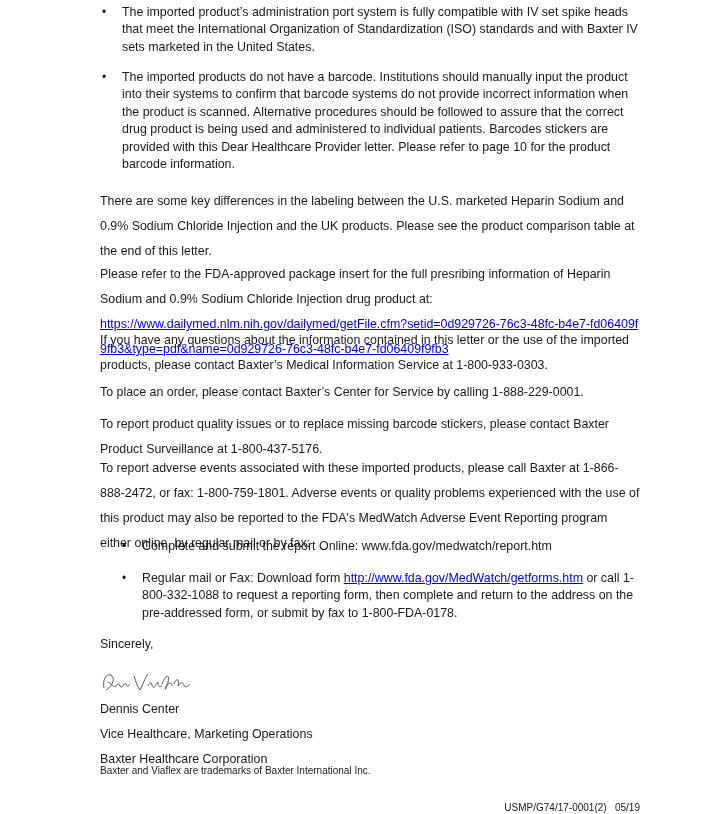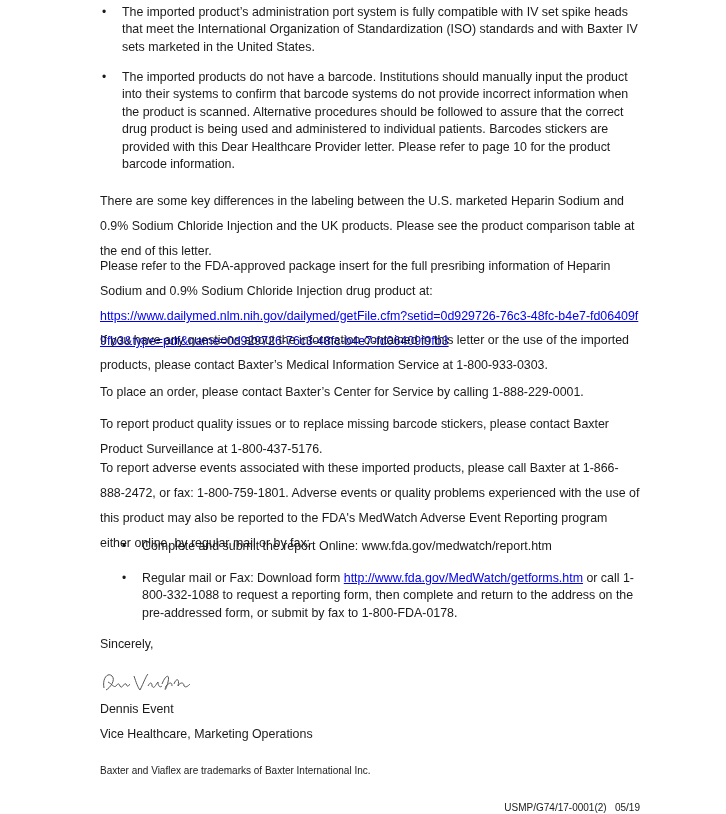--- a/index.html
+++ b/index.html
@@ -31,21 +31,21 @@
     <span class="txt">The imported product’s administration port system is fully compatible with IV set spike heads that meet the International Organization of Standardization (ISO) standards and with Baxter IV sets marketed in the United States.</span>
   </div>
 
   <div class="bullet-item" style="top:69px;">
     <span class="dot">•</span>
     <span class="txt"><b>The imported products do not have a barcode.</b><span>  Institutions should manually input the product into their systems to confirm that barcode systems do not provide incorrect information when the product is scanned. Alternative procedures should be followed to assure that the correct drug product is being used and administered to individual patients. Barcodes stickers are provided with this Dear Healthcare Provider letter.  Please refer to page 10 for the product barcode information.</span></span>
   </div>
 
   <p class="p" style="top:189px;">There are some key differences in the labeling between the U.S. marketed Heparin Sodium and 0.9% Sodium Chloride Injection and the UK products.  Please see the product comparison table at the end of this letter.</p>
 
-  <div class="p" style="top:254px;">
+  <div class="p" style="top:262px;">
     <b>Please refer to the FDA-approved package insert for the full presribing information of Heparin Sodium and 0.9% Sodium Chloride Injection drug product at:</b><br>
     <a href="#" style="word-break:break-all;">https://www.dailymed.nlm.nih.gov/dailymed/getFile.cfm?setid=0d929726-76c3-48fc-b4e7-fd06409f9fb3&amp;type=pdf&amp;name=0d929726-76c3-48fc-b4e7-fd06409f9fb3</a>
   </div>
 
   <p class="p" style="top:328px;">If you have any questions about the information contained in this letter or the use of the imported products, please contact Baxter’s Medical Information Service at 1-800-933-0303.</p>
 
   <p class="p" style="top:380px;">To place an order, please contact Baxter’s Center for Service by calling 1-888-229-0001.</p>
 
   <p class="p" style="top:412px;">To report product quality issues or to replace missing barcode stickers, please contact Baxter Product Surveillance at 1-800-437-5176.</p>
 
@@ -63,21 +63,22 @@
 
   <p class="p" style="top:632px;">Sincerely,</p>
 
   <div class="sig">
     <svg width="110" height="28" viewBox="0 0 110 28">
       <path d="M4 20 C2 10, 8 4, 12 8 C16 12, 10 20, 6 22 M8 14 C12 16, 14 20, 16 18 C18 16, 18 14, 20 18 C22 22, 24 14, 26 16 C28 20, 28 18, 30 16 M34 8 C36 14, 38 20, 40 22 C44 14, 46 8, 48 6 M48 18 C50 14, 52 14, 52 18 C54 22, 56 16, 58 14 C58 18, 60 20, 62 18 M62 16 C66 6, 70 6, 68 14 C66 22, 64 24, 66 18 C70 14, 72 14, 72 18 M74 16 C76 10, 80 10, 78 18 C80 14, 84 14, 84 18 C86 20, 88 18, 90 16" fill="none" stroke="#555" stroke-width="1"></path>
     </svg>
   </div>
 
   <div class="p" style="top:697px;">
-    <div>Dennis Event</div>
+    <div>Dennis Center</div>
     <div>Vice Healthcare, Marketing Operations</div>
+    <div>Baxter Healthcare Corporation</div>
   </div>
 
   <p class="p small" style="top:758px;">Baxter and Viaflex are trademarks of Baxter International Inc.</p>
 
   <p class="p small" style="top:795px; white-space:pre;text-align:right;">USMP/G74/17-0001(2)   05/19</p>
 
 </div>
 
 </body></html>

